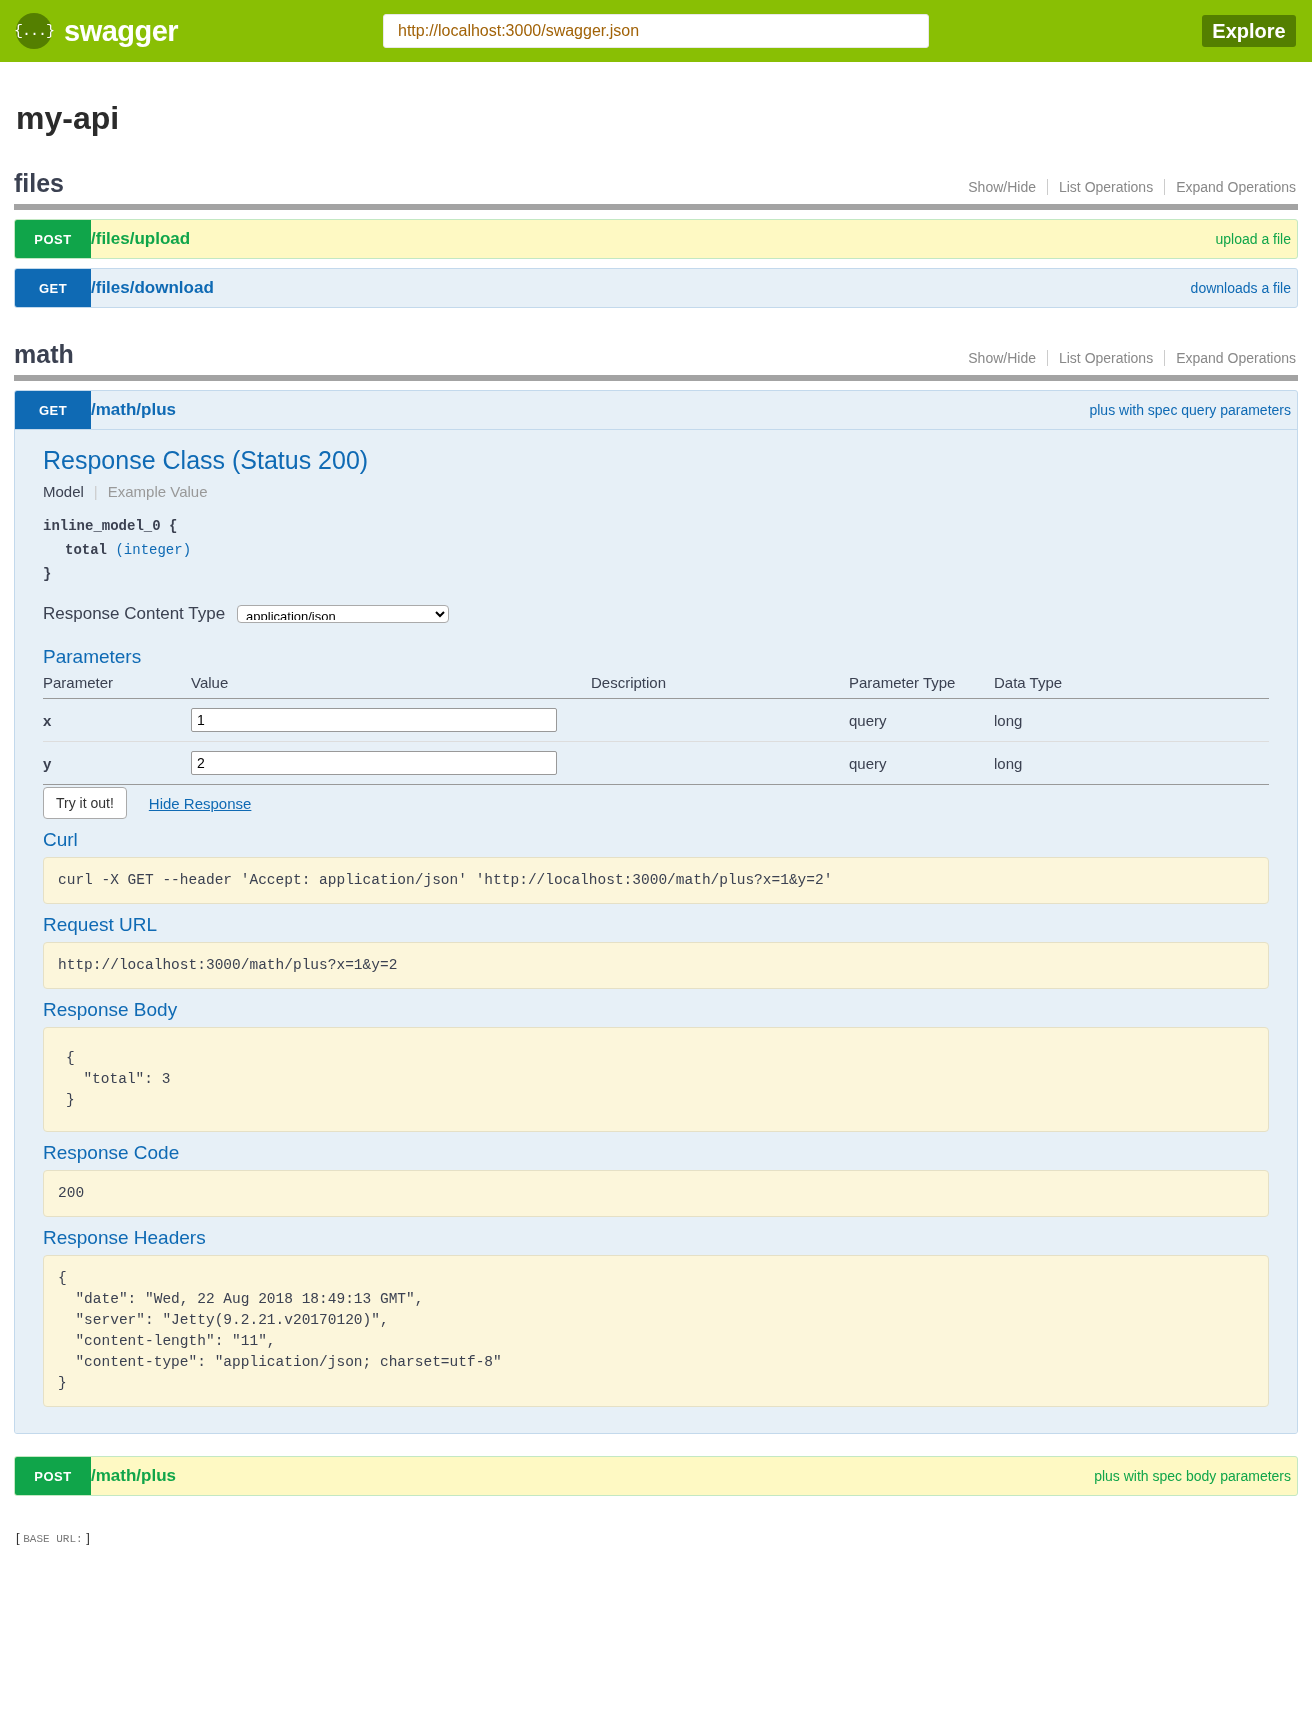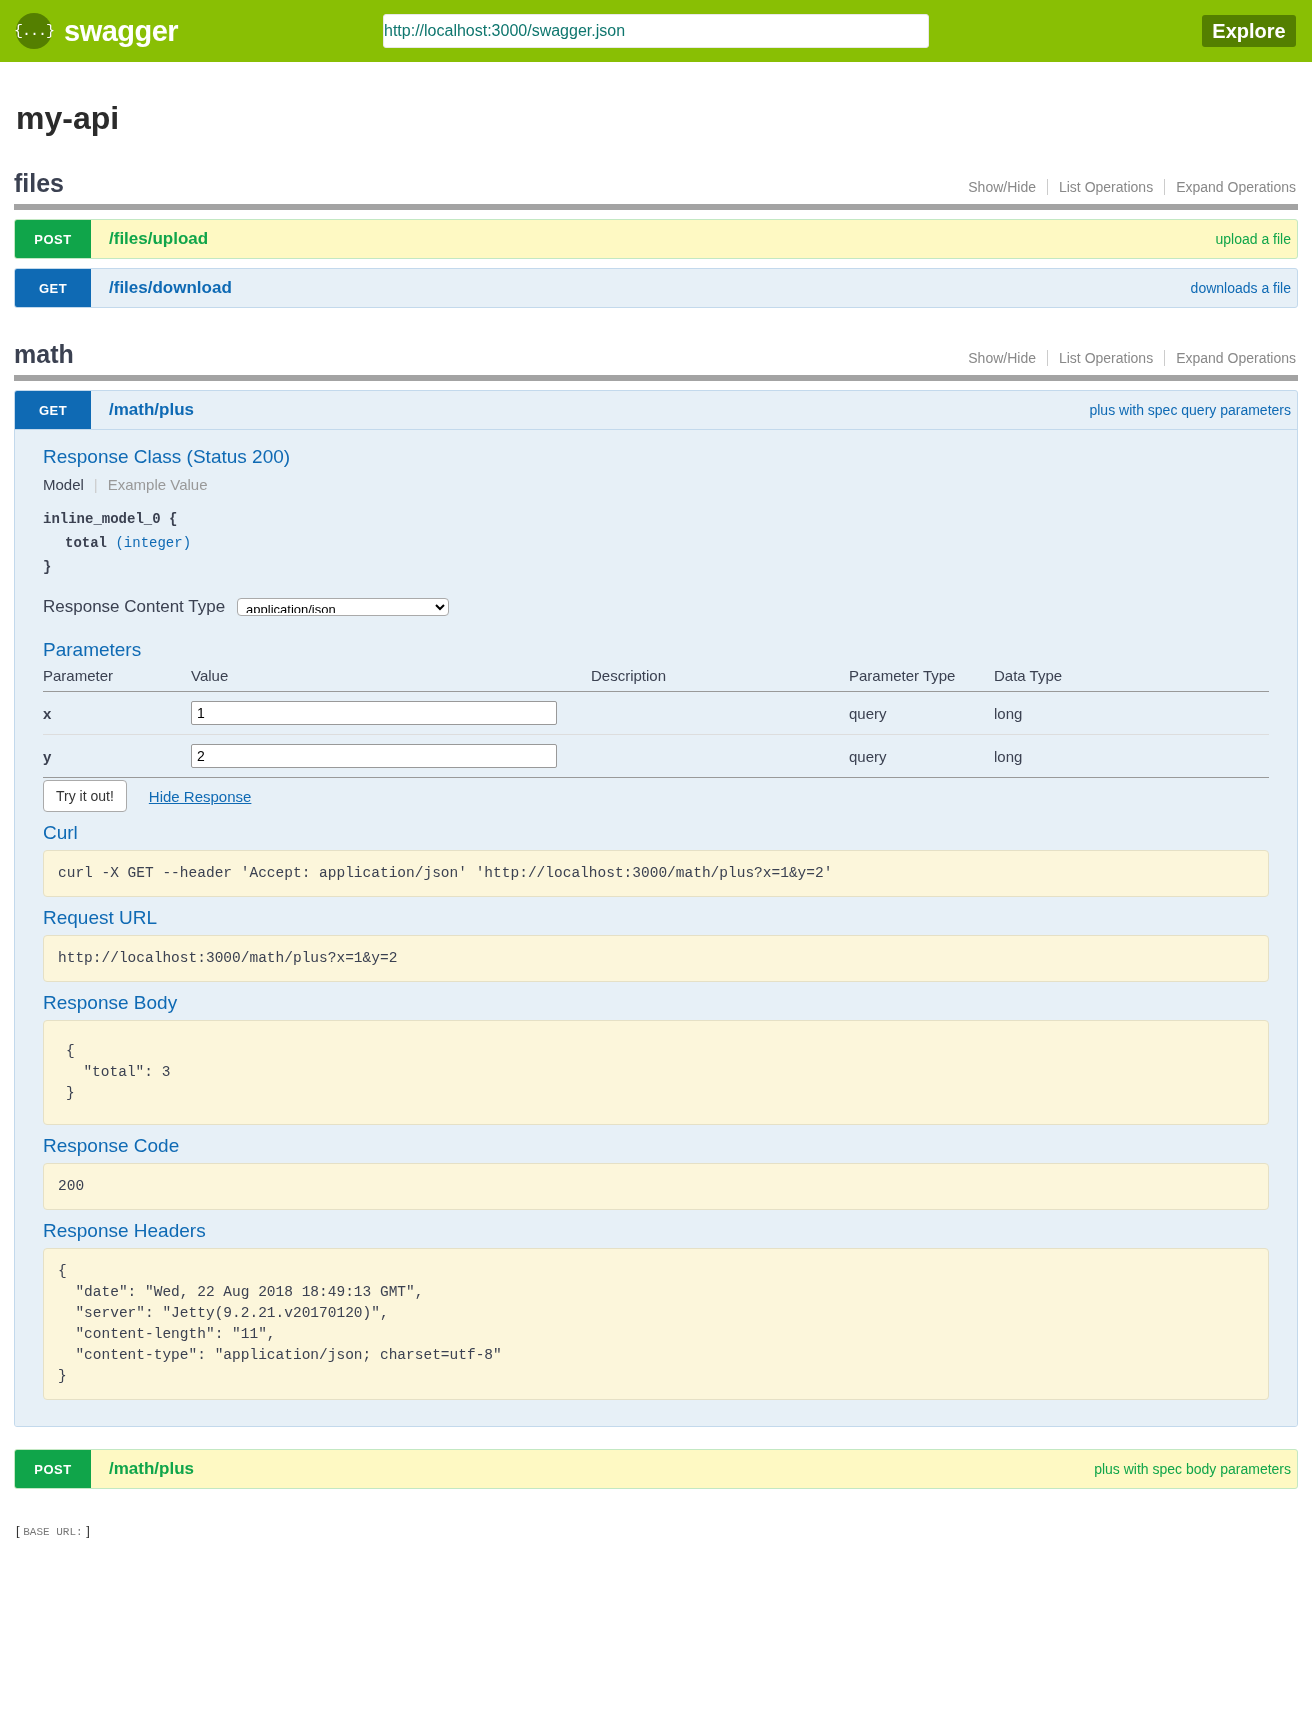--- a/index.html
+++ b/index.html
@@ -36,24 +36,24 @@
     font-weight: bold;
     letter-spacing: -0.5px;
   }
   .url-input {
     flex: 0 0 auto;
     width: 546px;
     height: 34px;
     margin: 0 auto;
     border: 1px solid #e8e8e8;
     border-radius: 3px;
-    padding: 4px 0;
+    padding: 4px 14px;
     font-family: "Liberation Sans", sans-serif;
     font-size: 16px;
-    color: #0f766e;
+    color: #a16207;
     background: #ffffff;
   }
   .explore-btn {
     width: 94px; height: 32px;
     background: #547f00;
     color: #ffffff;
     border: none;
     border-radius: 3px;
     font-size: 20px;
     font-weight: bold;
@@ -115,21 +115,20 @@
     width: 76px;
     height: 38px;
     color: #ffffff;
     font-size: 13px;
     font-weight: bold;
     letter-spacing: 0.5px;
     display: flex; align-items: center; justify-content: center;
     flex: 0 0 76px;
   }
   .op-path {
-    padding-left: 18px;
     font-size: 17px;
     font-weight: bold;
   }
   .op-desc {
     margin-left: auto;
     padding-right: 6px;
     font-size: 14px;
   }
 
   .op.post { border: 1px solid #c3e8c3; background: #fef9c3; }
@@ -149,21 +148,21 @@
     padding: 14px 28px 22px 28px;
   }
   .section-title {
     color: #0f6ab4;
     font-size: 19px;
     margin: 10px 0 6px 0;
     font-weight: normal;
   }
   .resp-class-title {
     color: #0f6ab4;
-    font-size: 19px;
+    font-size: 25px;
     margin: 2px 0 8px 0;
   }
   .tabs {
     display: flex;
     align-items: center;
     font-size: 15px;
     margin-bottom: 14px;
   }
   .tab-model { color: #3b4151; padding-right: 10px; }
   .tab-sep { color: #cccccc; }

